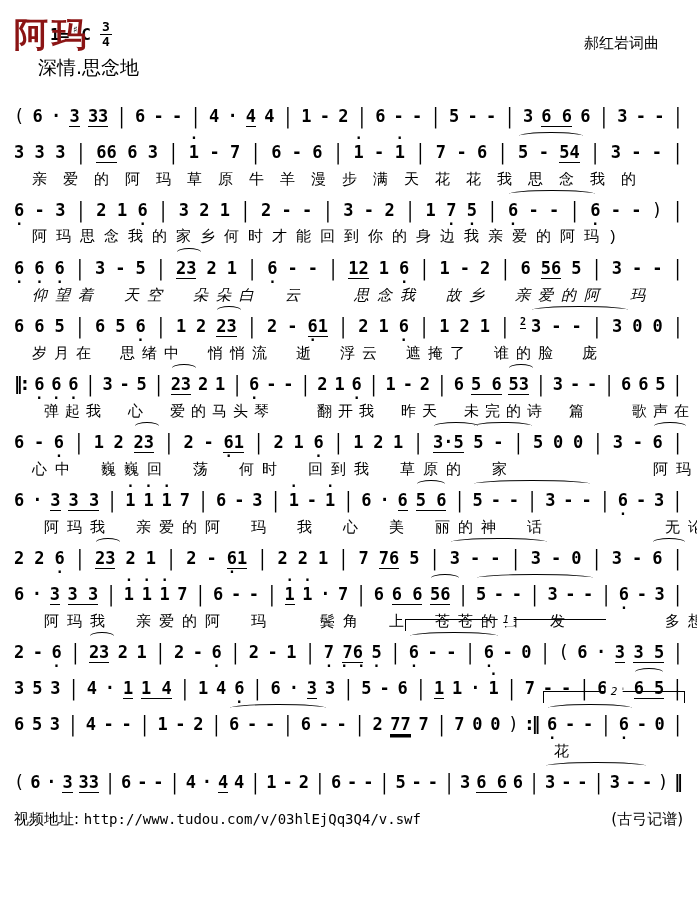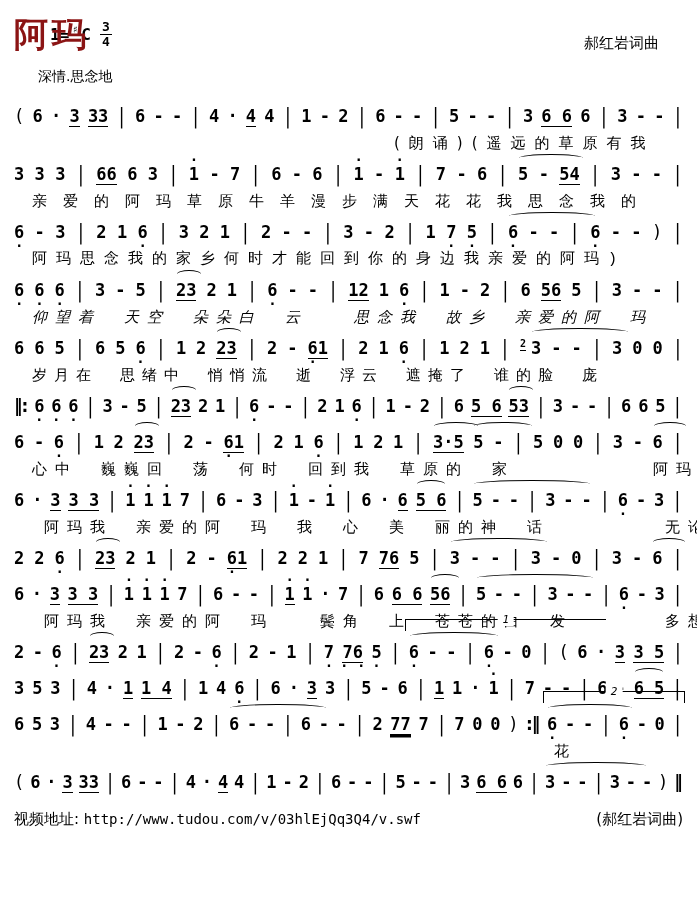--- a/index.html
+++ b/index.html
@@ -8,21 +8,21 @@
   .sheet{position:relative;width:697px;height:912px;padding:6px 14px 0 14px;box-sizing:border-box;}
 
   
   .header{position:relative;height:88px;}
   .key-block{position:absolute;left:36px;top:14px;font-family:"DejaVu Sans Mono",monospace;font-weight:bold;font-size:16px;}
   .key-line{display:flex;align-items:center;gap:3px;}
   .sharp{font-size:10px;vertical-align:super;transform:translateY(-5px);display:inline-block;}
   .frac{display:inline-block;text-align:center;font-size:13px;line-height:1.05;margin-left:6px;}
   .frac .num{display:block;border-bottom:1.5px solid #000;padding:0 2px;}
   .frac .den{display:block;}
-  .mood{font-size:14px;margin-top:20px;margin-left:-12px;font-family:"DejaVu Sans",sans-serif;font-weight:normal;}
+  .mood{font-size:19px;margin-top:7px;margin-left:-12px;font-family:"DejaVu Sans",sans-serif;font-weight:normal;}
   .title-block{position:absolute;left:0;right:0;top:6px;}
   .title-block h1{margin:0;font-size:34px;letter-spacing:4px;font-weight:bold;}
   .subtitle{font-size:16px;margin-top:6px;}
   .credit{position:absolute;right:24px;top:28px;font-size:15px;}
 
   
   .mline{display:flex;justify-content:space-between;align-items:baseline;
          font-family:"DejaVu Sans Mono",monospace;font-weight:bold;font-size:17px;
          height:24px;margin-top:12px;position:relative;}
   .tok{position:relative;display:inline-block;line-height:1.2;white-space:pre;}
@@ -110,21 +110,20 @@
         <span class="tok bar">|</span>
         <span class="tok">3</span>
         <span class="tok u1">6 6</span>
         <span class="tok">6</span>
         <span class="tok bar">|</span>
         <span class="tok">3</span>
         <span class="tok">-</span>
         <span class="tok">-</span>
         <span class="tok bar">|</span>
       </div>
-      <div class="lyline" style="padding-left: 380px; letter-spacing: 9px;">(朗诵)(遥远的草原有我</div>
       <div class="mline">
         <span class="tok">3</span>
         <span class="tok">3</span>
         <span class="tok">3</span>
         <span class="tok bar">|</span>
         <span class="tok u1">66</span>
         <span class="tok">6</span>
         <span class="tok">3</span>
         <span class="tok bar">|</span>
         <span class="tok da">1</span>
@@ -292,20 +291,21 @@
         <span class="tok bar">|</span>
         <span class="tok">3</span>
         <span class="tok">-</span>
         <span class="tok">-</span>
         <span class="tok bar">|</span>
         <span class="tok">6</span>
         <span class="tok">6</span>
         <span class="tok">5</span>
         <span class="tok bar">|</span>
       </div>
+      <div class="lyline" style="padding-left: 30px; letter-spacing: 6px;">弹起我　心　爱的马头琴　　翻开我　昨天　未完的诗　篇　　歌声在</div>
       <div class="mline">
         <span class="tok">6</span>
         <span class="tok">-</span>
         <span class="tok db">6</span>
         <span class="tok bar">|</span>
         <span class="tok">1</span>
         <span class="tok">2</span>
         <span class="tok u1">23<i class="slur" style="width: 24px;"></i></span>
         <span class="tok bar">|</span>
         <span class="tok">2</span>
@@ -597,16 +597,16 @@
         <span class="tok">-</span>
         <span class="tok">-</span>
         <span class="tok paren">)</span>
         <span class="tok final">‖</span>
       </div>
     </div>
 
   <div class="footer">
     <div><span>视频地址: </span><span class="url">http://www.tudou.com/v/03hlEjQq3Q4/v.swf</span>
     </div>
-    <div>(郝红岩词曲)</div>
+    <div>(古弓记谱)</div>
   </div>
 
 </div>
 
 </body></html>

